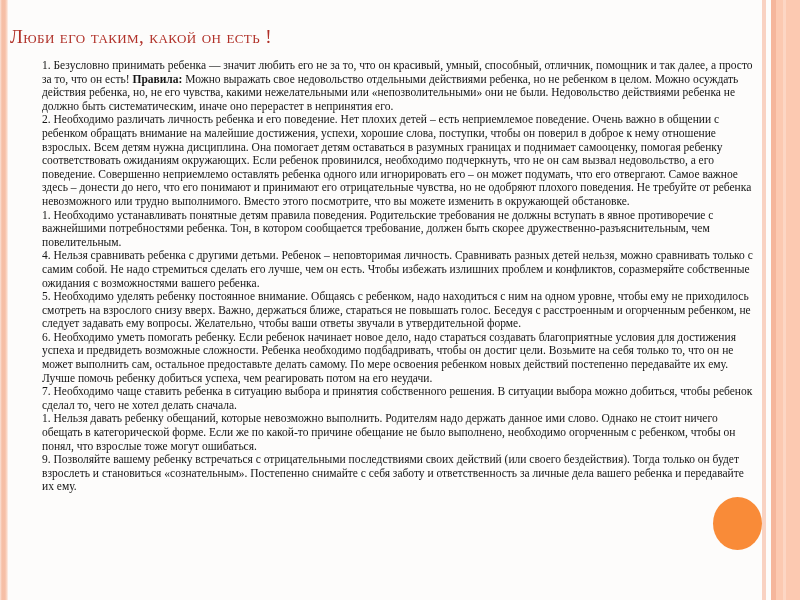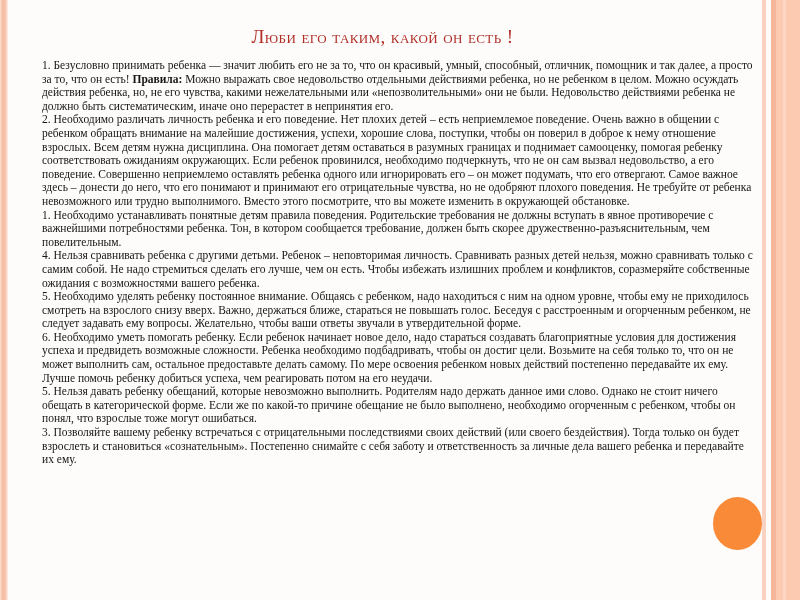--- a/index.html
+++ b/index.html
@@ -48,21 +48,21 @@
     height: 53px;
     border-radius: 50%;
     background: var(--circle-orange, #f98b38);
   }
   .slide-title {
     position: absolute;
     left: 10px;
     right: 45px;
     top: 26px;
     margin: 0;
-    text-align: center;
+    text-align: left;
     font-size: 19px;
     font-weight: normal;
     font-variant-caps: small-caps;
     letter-spacing: 0.4px;
     color: var(--title-red, #b03028);
   }
   .slide-body {
     position: absolute;
     left: 42px;
     top: 59px;
@@ -89,16 +89,17 @@
 
   <h1 class="slide-title">Люби его таким, какой он есть !</h1>
 
   <div class="slide-body">
       <p class="para"><span class="seg-bold">1. Безусловно принимать ребенка </span><span class="seg-normal">— значит любить его не за то, что он красивый, умный, способный, отличник, помощник и так далее, а просто за то, что он есть!  </span><span class="seg-bolditalic">Правила: </span><span class="seg-normal">Можно выражать свое недовольство отдельными действиями ребенка, но не ребенком в целом. Можно осуждать действия ребенка, но, не его чувства, какими нежелательными или «непозволительными» они не были. Недовольство действиями ребенка не должно быть систематическим, иначе оно перерастет в непринятия его.</span></p>
       <p class="para"><span class="seg-bold">2. Необходимо различать личность ребенка и его поведение. </span><span class="seg-normal">Нет плохих детей – есть неприемлемое поведение. Очень важно в общении с ребенком обращать внимание на малейшие достижения, успехи, хорошие слова, поступки, чтобы он поверил в доброе к нему отношение взрослых. Всем детям нужна дисциплина. Она помогает детям оставаться в разумных границах и поднимает самооценку, помогая ребенку соответствовать ожиданиям окружающих. Если ребенок провинился, необходимо подчеркнуть, что не он сам вызвал недовольство, а его поведение. Совершенно неприемлемо оставлять ребенка одного или игнорировать его – он может подумать, что его отвергают. Самое важное здесь – донести до него, что его понимают и принимают его отрицательные чувства, но не одобряют плохого поведения. Не требуйте от ребенка невозможного или трудно выполнимого. Вместо этого посмотрите, что вы можете изменить в окружающей обстановке.</span></p>
       <p class="para"><span class="seg-bold">1. Необходимо устанавливать понятные детям правила поведения. </span><span class="seg-normal">Родительские требования не должны вступать в явное противоречие с важнейшими потребностями ребенка. Тон, в котором сообщается требование, должен быть скорее дружественно-разъяснительным, чем повелительным.</span></p>
       <p class="para"><span class="seg-bold">4. Нельзя сравнивать ребенка с другими детьми. </span><span class="seg-normal">Ребенок – неповторимая личность. Сравнивать разных детей нельзя, можно сравнивать только с самим собой. Не надо стремиться сделать его лучше, чем он есть. Чтобы избежать излишних проблем и конфликтов, соразмеряйте собственные ожидания с возможностями вашего ребенка.</span></p>
       <p class="para"><span class="seg-bold">5. Необходимо уделять ребенку постоянное внимание. </span><span class="seg-normal">Общаясь с ребенком, надо находиться с ним на одном уровне, чтобы ему не приходилось смотреть на взрослого снизу вверх. Важно, держаться ближе, стараться не повышать голос. Беседуя с расстроенным и огорченным ребенком, не следует задавать ему вопросы. Желательно, чтобы ваши ответы звучали в утвердительной форме.</span></p>
       <p class="para"><span class="seg-bold">6. Необходимо уметь помогать ребенку. </span><span class="seg-normal">Если ребенок начинает новое дело, надо стараться создавать благоприятные условия для достижения успеха и предвидеть возможные сложности. Ребенка необходимо подбадривать, чтобы он достиг цели. Возьмите на себя только то, что он не может выполнить сам, остальное предоставьте делать самому. По мере освоения ребенком новых действий постепенно передавайте их ему. Лучше помочь ребенку добиться успеха, чем реагировать потом на его неудачи.</span></p>
-      <p class="para"><span class="seg-bold">5. Нельзя давать ребенку обещаний, которые невозможно выполнить. </span><span class="seg-normal">Родителям надо держать данное ими слово. Однако не стоит ничего обещать в категорической форме. Если же по какой-то причине обещание не было выполнено, необходимо огорченным с ребенком, чтобы он понял, что взрослые тоже могут ошибаться.</span></p>
-      <p class="para"><span class="seg-bold">3.  Позволяйте вашему ребенку </span><span class="seg-normal">встречаться  с отрицательными последствиями своих действий (или своего бездействия). Тогда только он будет взрослеть и становиться «сознательным». Постепенно снимайте с себя заботу и ответственность за личные дела вашего ребенка и передавайте их ему.</span></p>
+      <p class="para"><span class="seg-bold">7. Необходимо чаще ставить ребенка в ситуацию выбора и принятия собственного решения. </span><span class="seg-normal">В ситуации выбора можно добиться, чтобы ребенок сделал то, чего не хотел делать сначала.</span></p>
+      <p class="para"><span class="seg-bold">1. Нельзя давать ребенку обещаний, которые невозможно выполнить. </span><span class="seg-normal">Родителям надо держать данное ими слово. Однако не стоит ничего обещать в категорической форме. Если же по какой-то причине обещание не было выполнено, необходимо огорченным с ребенком, чтобы он понял, что взрослые тоже могут ошибаться.</span></p>
+      <p class="para"><span class="seg-bold">9.  Позволяйте вашему ребенку </span><span class="seg-normal">встречаться  с отрицательными последствиями своих действий (или своего бездействия). Тогда только он будет взрослеть и становиться «сознательным». Постепенно снимайте с себя заботу и ответственность за личные дела вашего ребенка и передавайте их ему.</span></p>
     </div>
 </div>
 
 </body></html>

